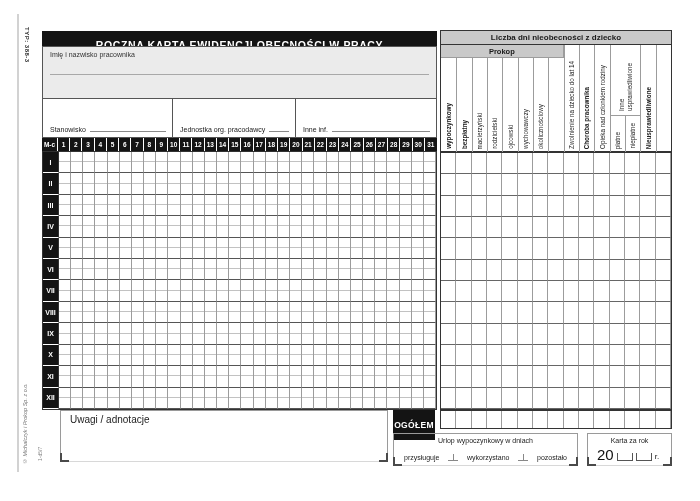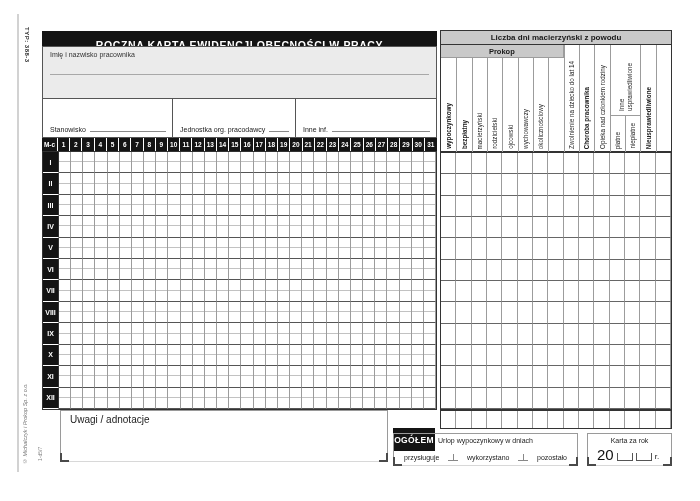--- a/index.html
+++ b/index.html
@@ -67,23 +67,23 @@
   .a-cell { border-right:1px solid #9c9c9c; border-bottom:1px solid #666; }
 
   .notes-box { position:absolute; left:60px; top:410px; width:328px; height:52px;
     border:1px solid #9a9a9a; border-bottom-color:#d8d8d8; }
   .notes-box .nlabel { position:absolute; left:9px; top:3px; font-size:10px; color:#222; }
   .cbox::before { content:""; position:absolute; left:-1px; bottom:-1px; width:7px; height:7px;
     border-left:2px solid #4a4a4a; border-bottom:2px solid #4a4a4a; }
   .cbox::after { content:""; position:absolute; right:-1px; bottom:-1px; width:7px; height:7px;
     border-right:2px solid #4a4a4a; border-bottom:2px solid #4a4a4a; }
 
-  .total-label { position:absolute; left:393px; top:410px; width:42px; height:23px;
+  .total-label { position:absolute; left:393px; top:410px; width:42px; height:30px;
     background:#141414; color:#fff; font-size:8.5px; font-weight:bold; letter-spacing:.3px;
-    display:flex; align-items:center; justify-content:center;margin-top:18px; }
+    display:flex; align-items:center; justify-content:center; }
   .total-row { position:absolute; left:440px; top:410px; width:232px; height:19px;
     display:grid; grid-template-columns:repeat(15,1fr); border:1px solid #333; background:#fff; }
   .t-cell { border-right:1px solid #9c9c9c; }
 
   .vac-box { position:absolute; left:393px; top:433px; width:185px; height:33px;
     border:1px solid #9a9a9a; border-bottom-color:#d8d8d8; }
   .vac-title { text-align:center; font-size:7px; color:#222; margin-top:3px; }
   .vac-row { position:absolute; left:10px; right:10px; bottom:4px;
     display:flex; align-items:flex-end; justify-content:space-between; font-size:7px; color:#222; }
   .tick { position:relative; width:10px; height:7px; border-bottom:1px solid #888; }
@@ -1297,21 +1297,21 @@
       </div>
       <div class="m-cell">
         <div class="half"></div>
       </div>
       <div class="m-cell">
         <div class="half"></div>
       </div>
     </div>
 
   <div class="abs-header" id="absHeader">
-    <div class="abs-title">Liczba dni macierzyński z powodu</div>
+    <div class="abs-title">Liczba dni nieobecności z dziecko</div>
     <div class="urlop-bar">Prokop</div>
   <div class="hcell" style="grid-area: 3 / 1 / 5 / 2;">
         <span class="vlabel b">wypoczynkowy</span>
       </div>
       <div class="hcell bl" style="grid-area: 3 / 2 / 5 / 3;">
         <span class="vlabel b">bezpłatny</span>
       </div>
       <div class="hcell bl" style="grid-area: 3 / 3 / 5 / 4;">
         <span class="vlabel">macierzyński</span>
       </div>

